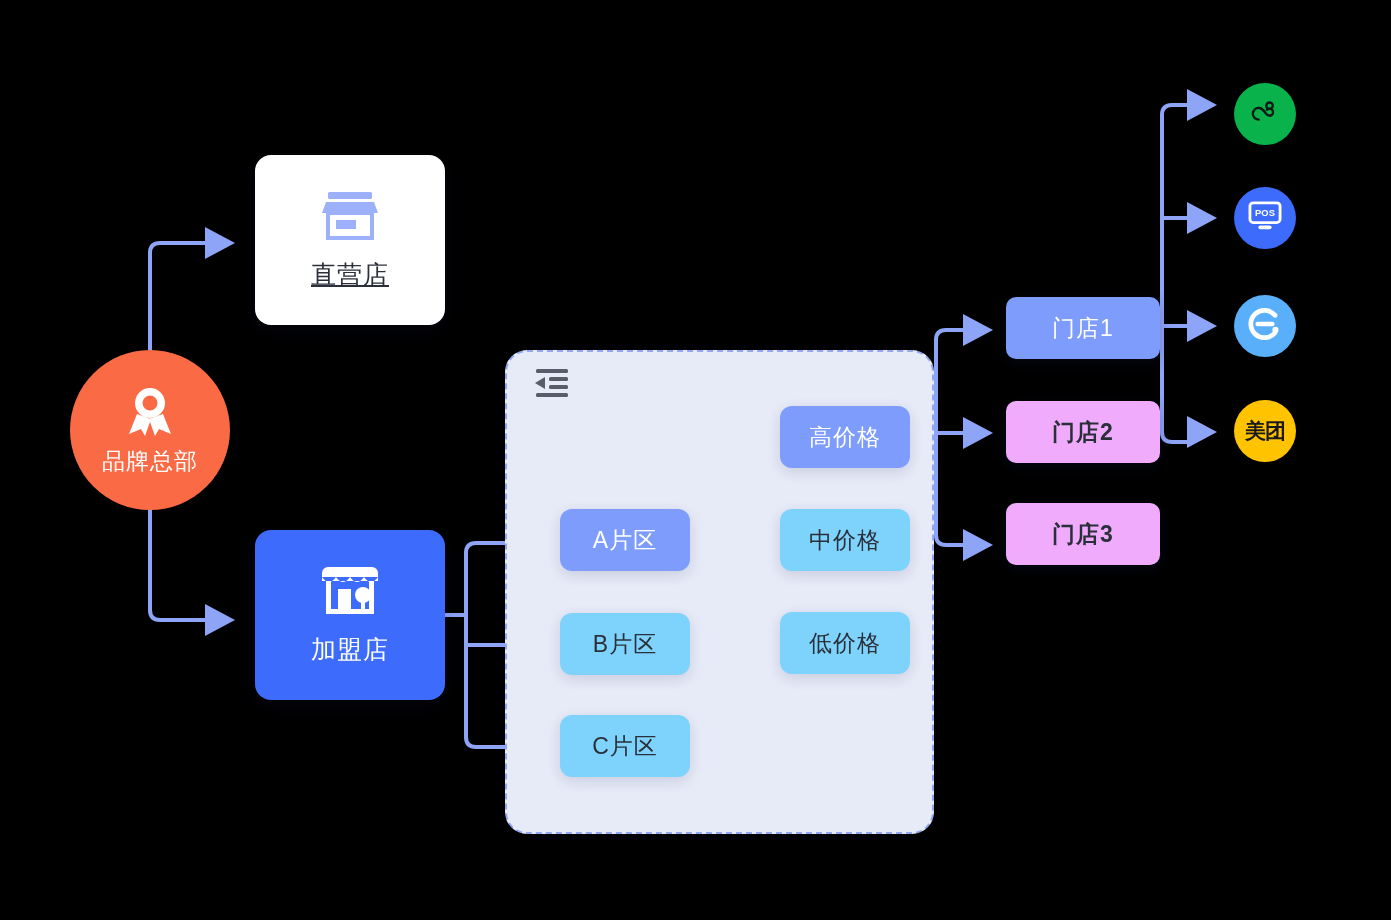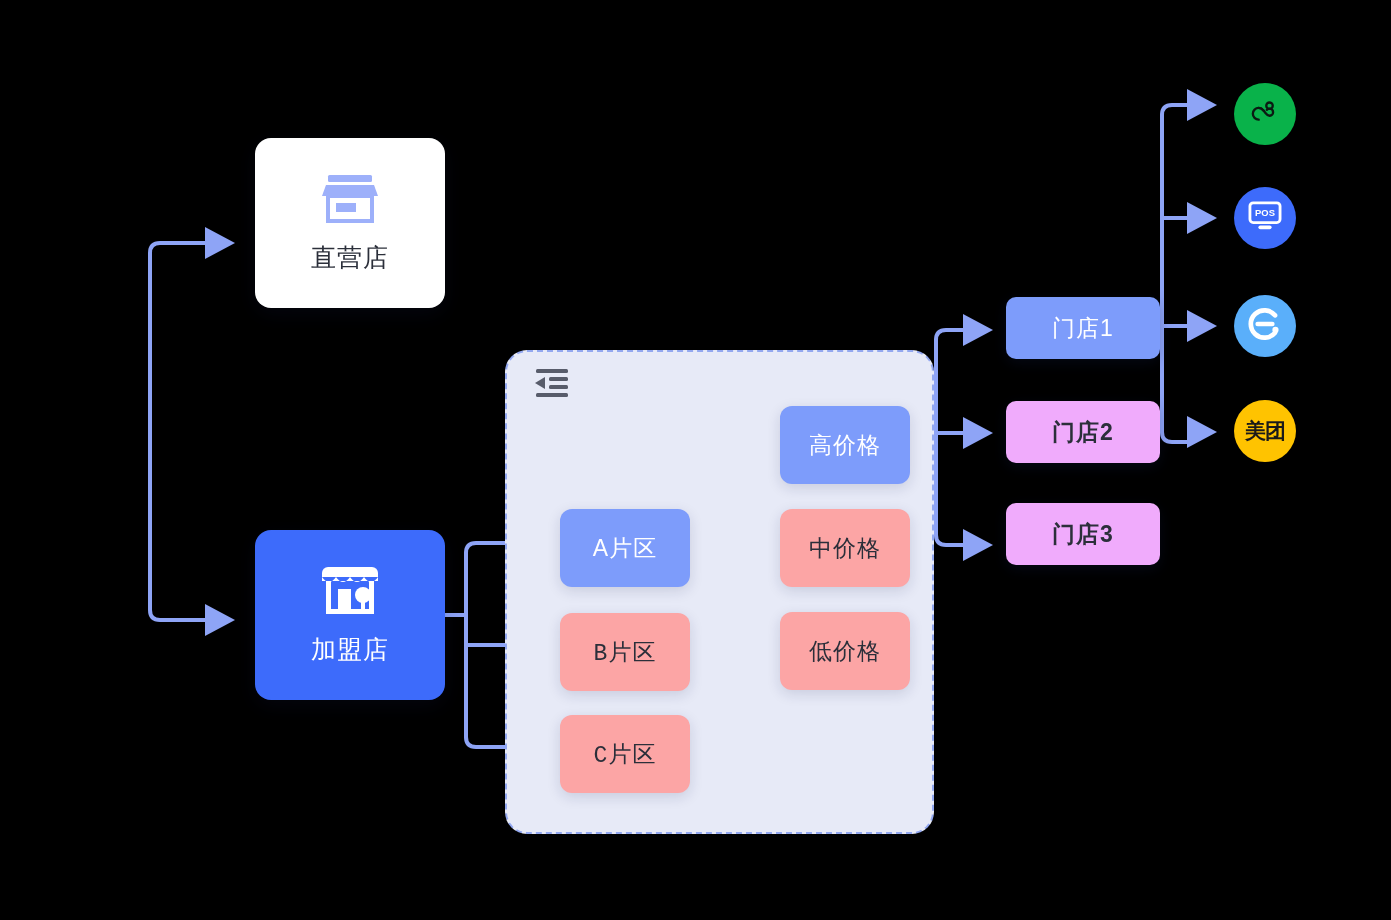--- a/index.html
+++ b/index.html
@@ -41,26 +41,26 @@
   .bigcard svg{display:block;}
 
   .panel{
     position:absolute;
     left:505px;top:350px;width:425px;height:480px;
     background:#e7eaf7;border:2px dashed #93a8f0;border-radius:22px;
   }
   .panel-icon{position:absolute;left:28px;top:16px;width:34px;height:30px;}
 
   .chip{
-    width:130px;height:78px;border-radius:12px;
+    width:130px;height:62px;border-radius:12px;
     display:flex;align-items:center;justify-content:center;
     font-size:23px;letter-spacing:1px;
     box-shadow:0 4px 14px rgba(20,30,80,.14);
   }
-  .chip.white{background:#fca5a5;color:#2b2f3a;font-family:Liberation Mono, monospace;}
+  .chip.white{background:#7dd3fc;color:#2b2f3a;}
   .chip.active{background:#7d9cfb;color:#ffffff;}
 
   .store{
     width:154px;height:62px;border-radius:10px;
     display:flex;align-items:center;justify-content:center;
     font-size:23px;letter-spacing:1px;
     box-shadow:0 4px 14px rgba(20,30,80,.25);
   }
   .store.white{background:#f0abfc;color:#2b2f3a;font-weight:bold;}
   .store.active{background:#7d9cfb;color:#ffffff;}
@@ -142,22 +142,32 @@
       <svg viewBox="0 0 34 30" width="34" height="30">
         <rect x="1" y="1" width="32" height="4" rx="1.5" fill="#585c6b"></rect>
         <rect x="14" y="9" width="19" height="4" rx="1.5" fill="#585c6b"></rect>
         <rect x="14" y="17" width="19" height="4" rx="1.5" fill="#585c6b"></rect>
         <rect x="1" y="25" width="32" height="4" rx="1.5" fill="#585c6b"></rect>
         <polygon points="10,9 10,21 0,15" fill="#585c6b"></polygon>
       </svg>
     </span>
   </div>
 
-
-  <div class="node bigcard white" style="left:255px;top:138px;">
+  <div class="node hq" style="left:70px;top:350px;">
+    <span class="hq-icon">
+      <svg viewBox="0 0 56 56" width="56" height="56">
+        <path d="M28 4a15 15 0 1 0 0 30 15 15 0 0 0 0-30zm0 7.5a7.5 7.5 0 1 1 0 15 7.5 7.5 0 0 1 0-15z" fill="#ffffff"></path>
+        <path d="M15 30 L7 50 L19 45 L23 52 L29 35z" fill="#ffffff"></path>
+        <path d="M41 30 L49 50 L37 45 L33 52 L27 35z" fill="#ffffff"></path>
+      </svg>
+    </span>
+    <span class="hq-label">品牌总部</span>
+  </div>
+
+  <div class="node bigcard white" style="left:255px;top:155px;text-decoration:underline;">
     <span>
       <svg viewBox="0 0 56 52" width="56" height="52">
         <rect x="6" y="2" width="44" height="7" rx="1.5" fill="#9db0fa"></rect>
         <path d="M4 12 h48 l4 11 H0z" fill="#9db0fa"></path>
         <path d="M6 23 h44 v25 H6z" fill="#ffffff" stroke="#9db0fa" stroke-width="4"></path>
         <rect x="14" y="30" width="20" height="9" fill="#9db0fa"></rect>
       </svg>
     </span>
     <span class="lbl">直营店</span>
   </div>

